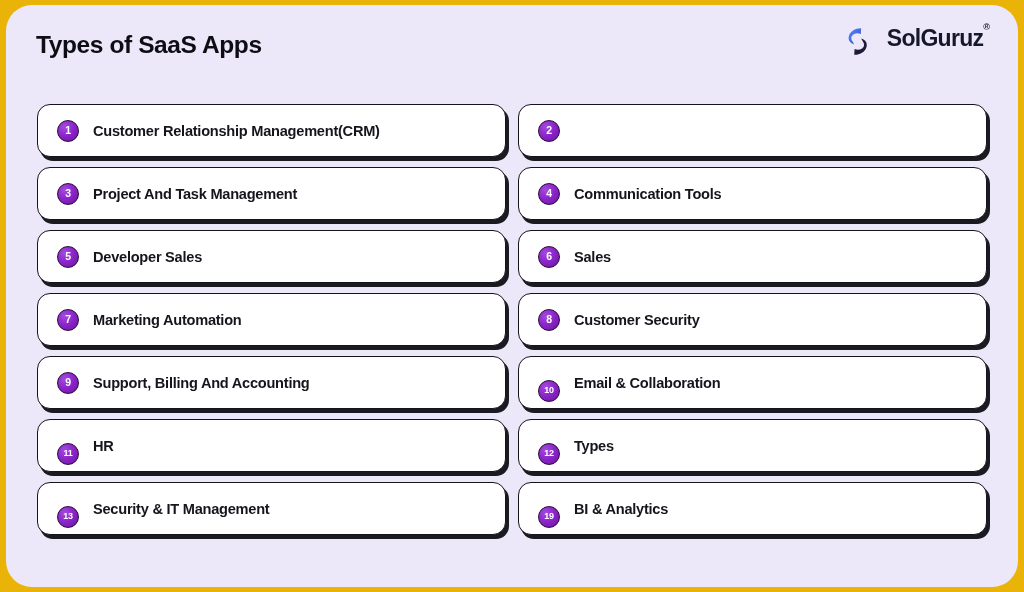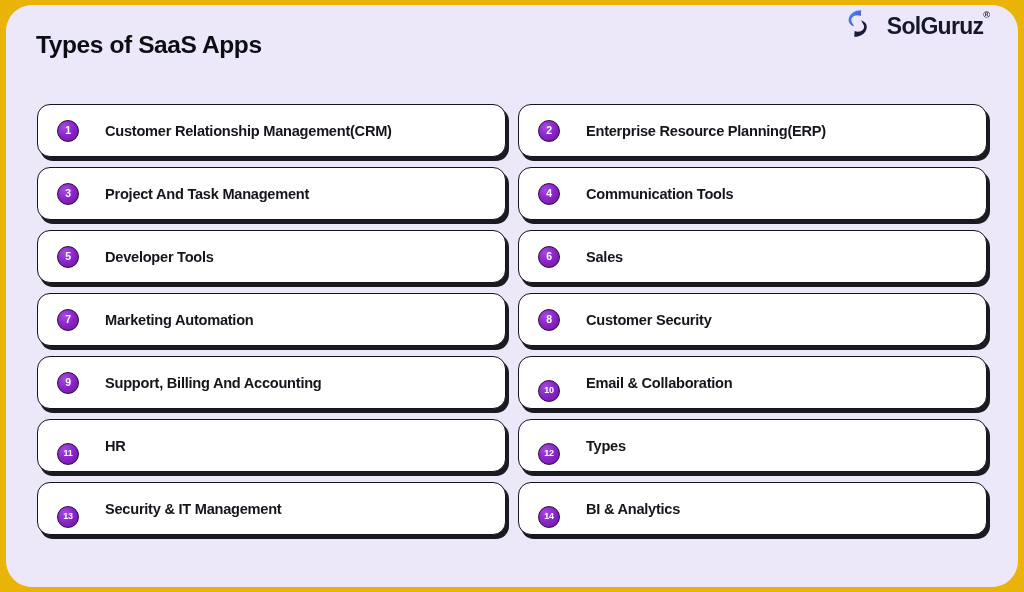--- a/index.html
+++ b/index.html
@@ -47,23 +47,23 @@
     font-size: 24.5px;
     font-weight: 700;
     letter-spacing: -0.4px;
     color: #0d0d14;
     white-space: nowrap;
   }
 
   #brand-logo {
     position: absolute;
     right: 28px;
-    top: 4px;
+    top: 22px;
     display: flex;
-    align-items: flex-end;
+    align-items: flex-start;
     gap: 16px;
   }
 
   #brand-mark {
     width: 27px;
     height: 29px;
     display: block;
     flex: 0 0 auto;
   }
 
@@ -125,21 +125,21 @@
     display: flex;
     align-items: center;
     justify-content: center;
     line-height: 1;
     letter-spacing: -0.2px;
   }
 
   .badge.two-digit { font-size: 9px; margin-top: 16px; }
 
   .card-label {
-    margin-left: 26px;
+    margin-left: 14px;
     font-size: 14.6px;
     font-weight: 700;
     color: #15151d;
     letter-spacing: -0.25px;
     white-space: nowrap;
   }
 </style>
 </head>
 <body>
 
@@ -167,36 +167,35 @@
 
     <div id="card-grid">
 
       <div class="card">
         <span class="badge">1</span>
         <span class="card-label">Customer Relationship Management(CRM)</span>
       </div>
 
       <div class="card">
         <span class="badge">2</span>
-        <span class="card-label">Enterprise Resource Planning(ERP)</span>
       </div>
 
       <div class="card">
         <span class="badge">3</span>
         <span class="card-label">Project And Task Management</span>
       </div>
 
       <div class="card">
         <span class="badge">4</span>
         <span class="card-label">Communication Tools</span>
       </div>
 
       <div class="card">
         <span class="badge">5</span>
-        <span class="card-label">Developer Tools</span>
+        <span class="card-label">Developer Sales</span>
       </div>
 
       <div class="card">
         <span class="badge">6</span>
         <span class="card-label">Sales</span>
       </div>
 
       <div class="card">
         <span class="badge">7</span>
         <span class="card-label">Marketing Automation</span>
@@ -226,19 +225,19 @@
         <span class="badge two-digit">12</span>
         <span class="card-label">Types</span>
       </div>
 
       <div class="card">
         <span class="badge two-digit">13</span>
         <span class="card-label">Security &amp; IT Management</span>
       </div>
 
       <div class="card">
-        <span class="badge two-digit">14</span>
+        <span class="badge two-digit">19</span>
         <span class="card-label">BI &amp; Analytics</span>
       </div>
 
     </div>
   </div>
 </div>
 
 </body></html>

